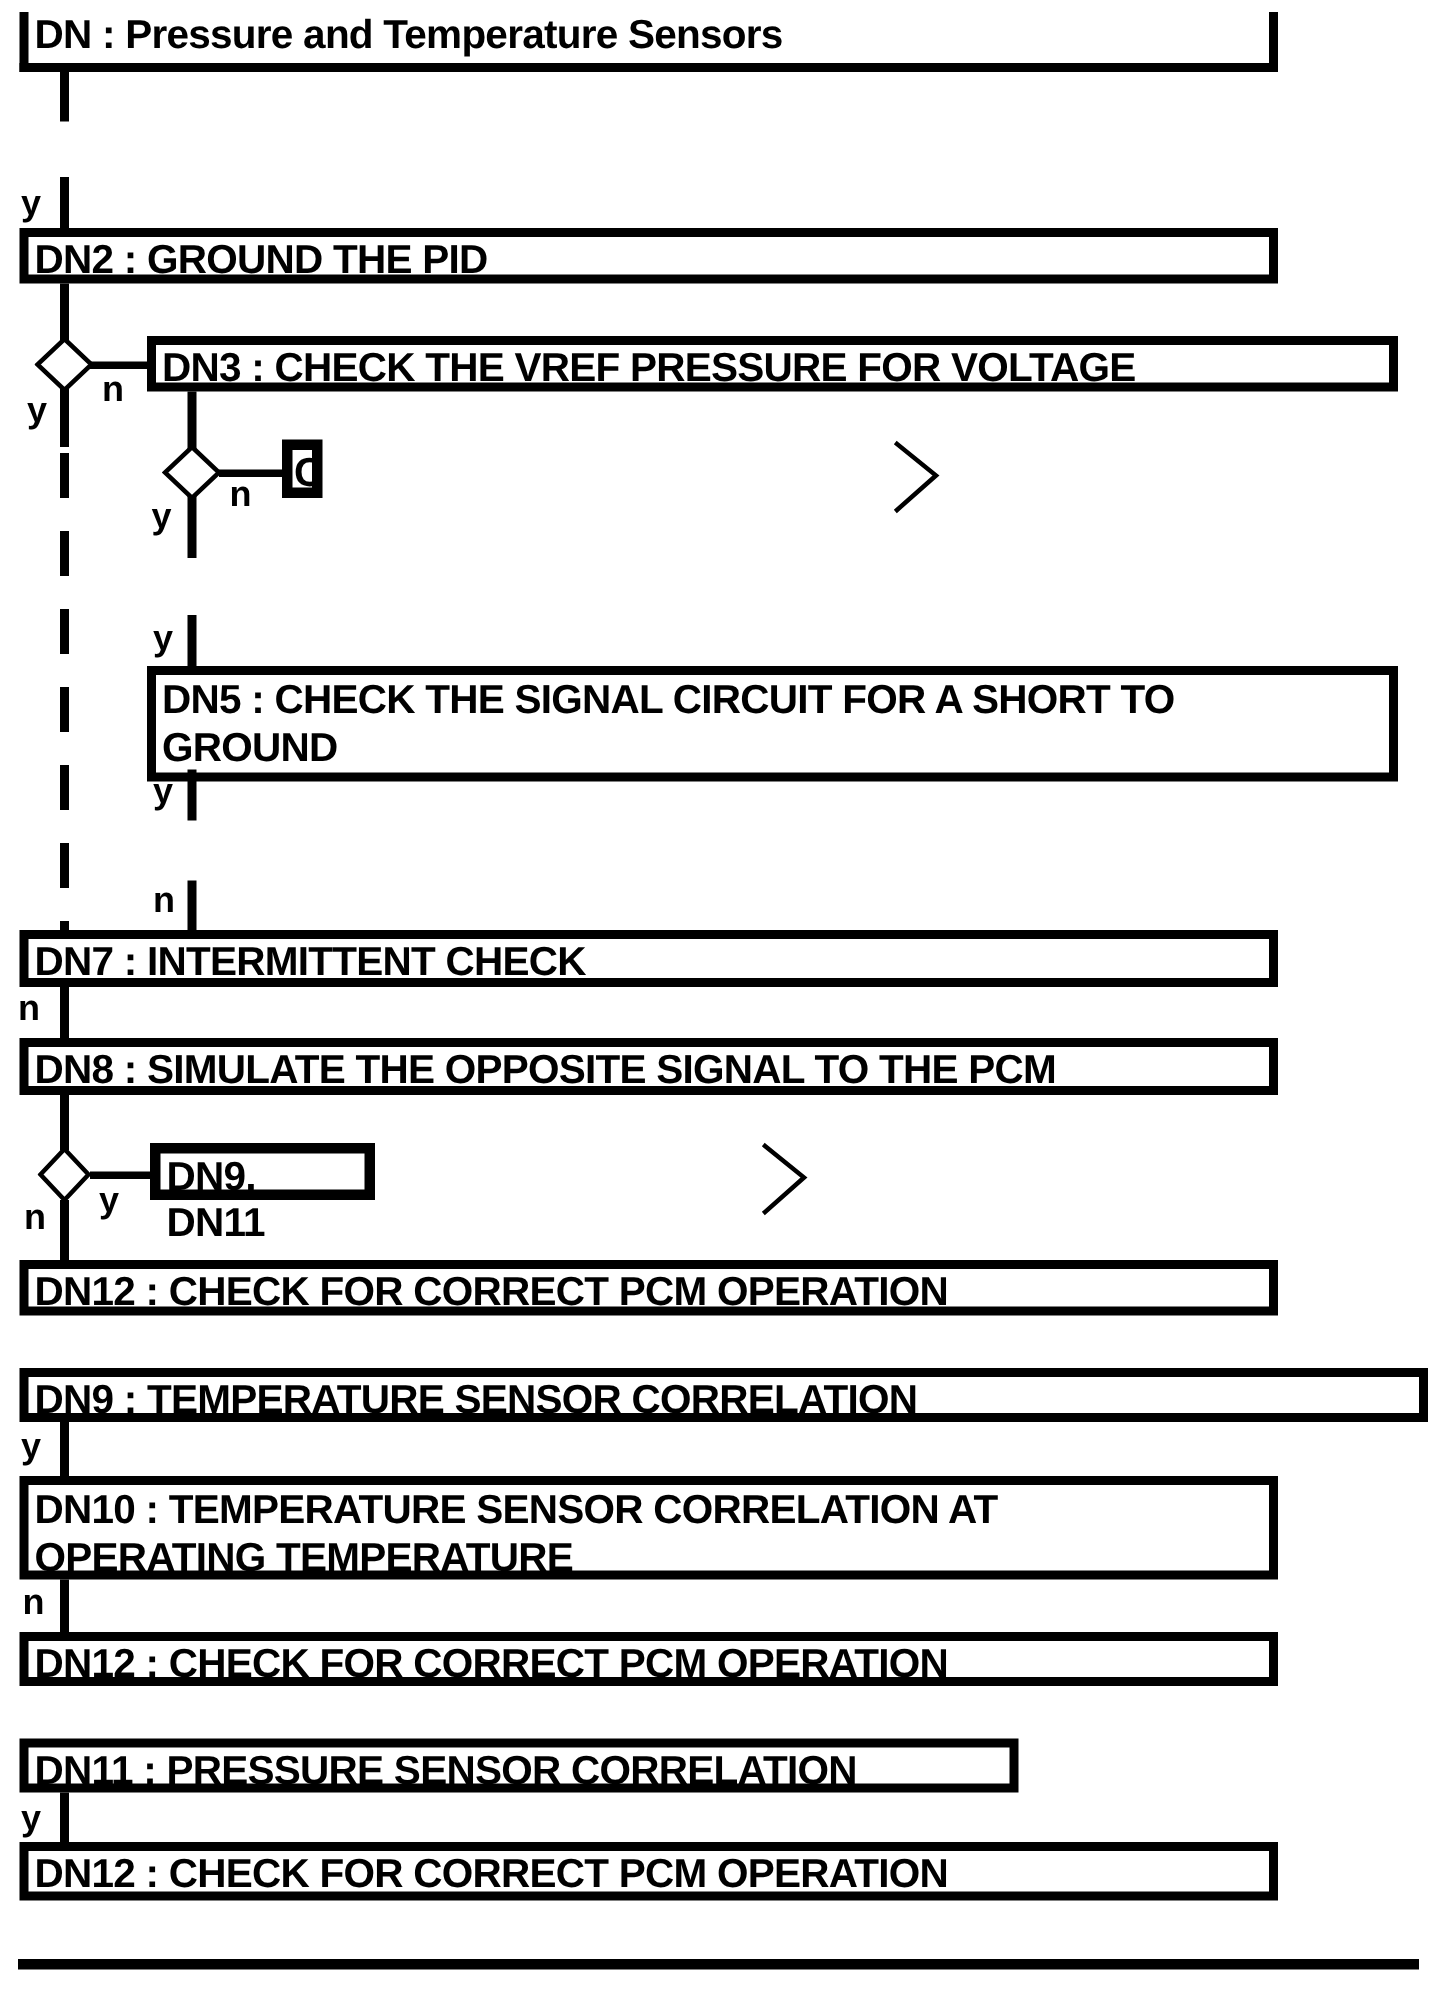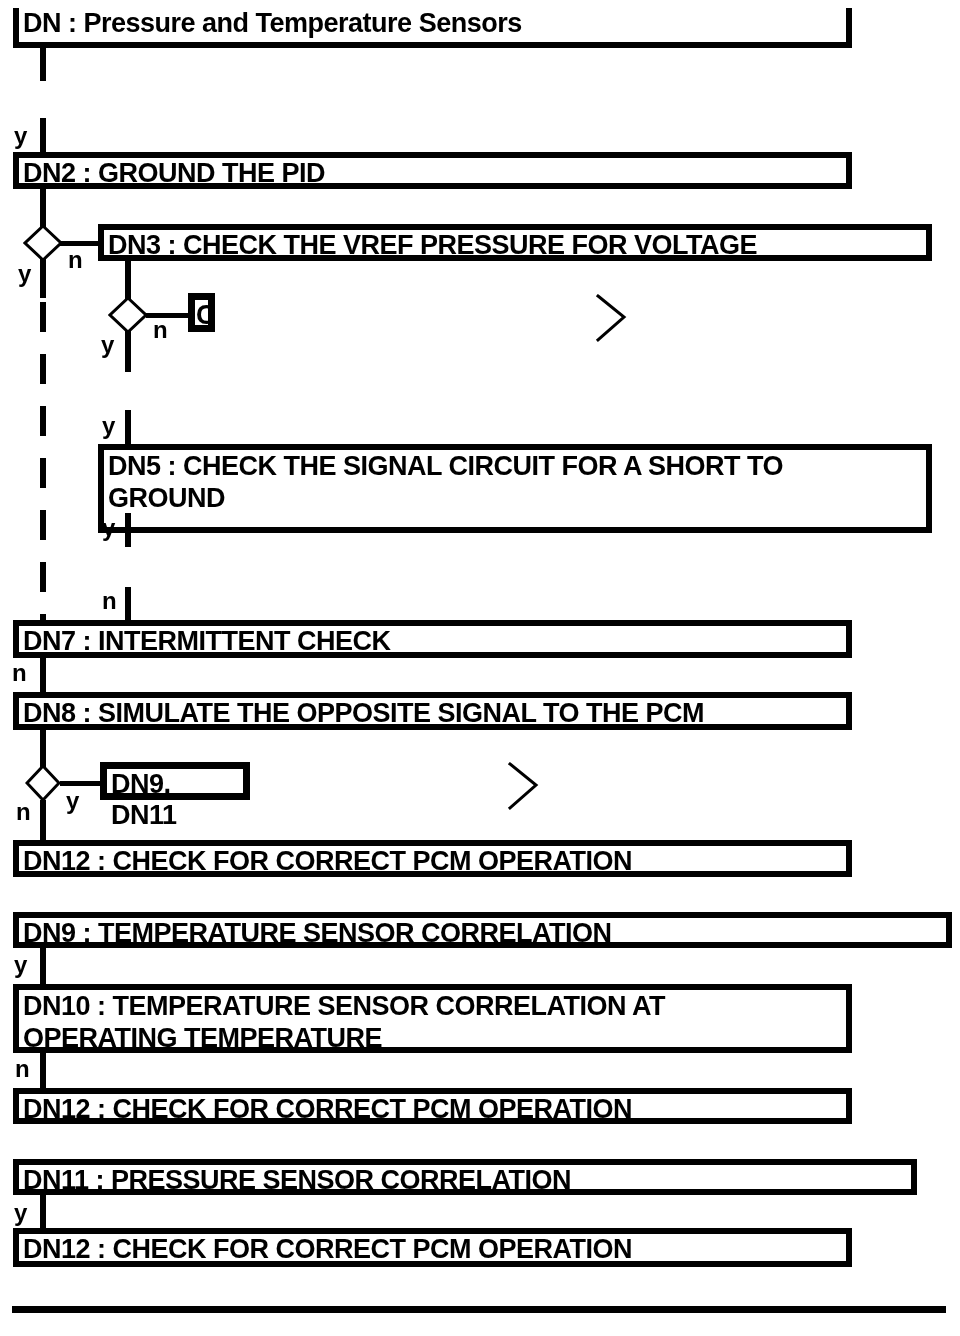--- a/index.html
+++ b/index.html
@@ -44,21 +44,21 @@
 
   <div class="box" style="left:98px;top:224px;width:834px;height:37px">
     <span>DN3 : CHECK THE VREF PRESSURE FOR VOLTAGE</span>
   </div>
 
   <div class="box thick" style="left:188px;top:293px;width:27px;height:39px;padding-left:1px">
     <span>C</span>
   </div>
 
 
-  <div class="box" style="left:98px;top:444px;width:834px;height:89px;line-height:32px">
+  <div class="box" style="left:98px;top:444px;width:834px;height:77px;line-height:32px">
     <span>DN5 : CHECK THE SIGNAL CIRCUIT FOR A SHORT TO
 GROUND</span>
   </div>
 
 
   <div class="box" style="left:13px;top:620px;width:839px;height:38px">
     <span>DN7 : INTERMITTENT CHECK</span>
   </div>
 
   <div class="box" style="left:13px;top:692px;width:839px;height:38px">
@@ -79,21 +79,21 @@
 
   <div class="box" style="left:13px;top:984px;width:839px;height:69px;line-height:32px">
     <span>DN10 : TEMPERATURE SENSOR CORRELATION AT
 OPERATING TEMPERATURE</span>
   </div>
 
   <div class="box" style="left:13px;top:1088px;width:839px;height:36px">
     <span>DN12 : CHECK FOR CORRECT PCM OPERATION</span>
   </div>
 
-  <div class="box" style="left:13px;top:1159px;width:904px;height:36px">
+  <div class="box" style="left:13px;top:1159px;width:666px;height:36px">
     <span>DN11 : PRESSURE SENSOR CORRELATION</span>
   </div>
 
   <div class="box" style="left:13px;top:1228px;width:839px;height:39px">
     <span>DN12 : CHECK FOR CORRECT PCM OPERATION</span>
   </div>
 
   <div class="vline" style="left:40px;top:47px;height:34px"></div>
   <div class="vline" style="left:40px;top:118px;height:34px"></div>
   <div class="vline" style="left:40px;top:189px;height:39px"></div>

